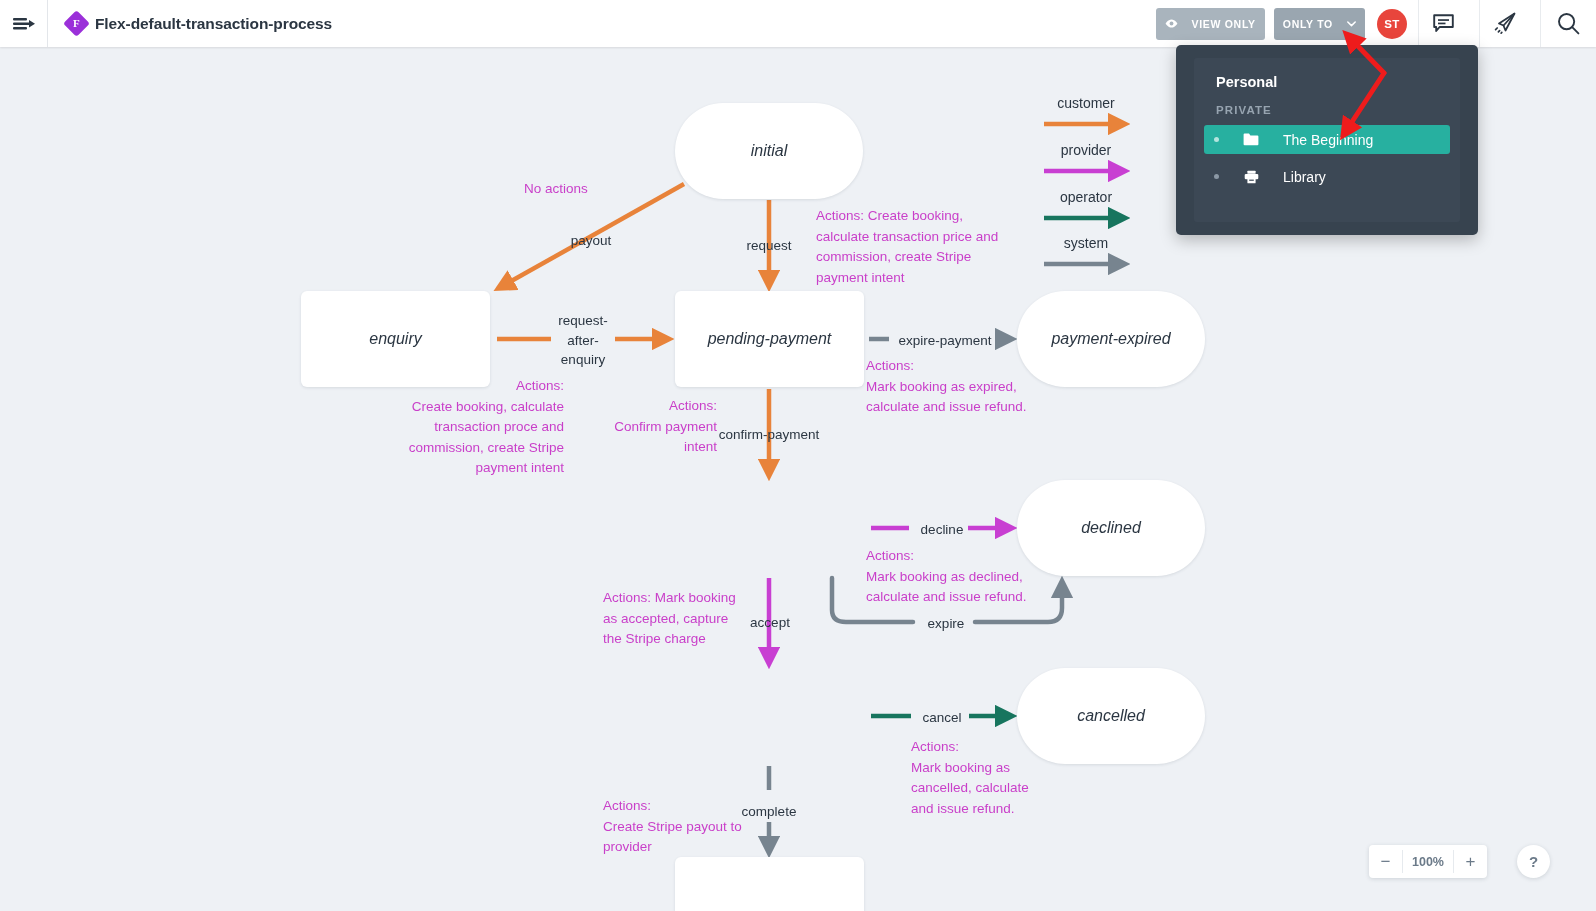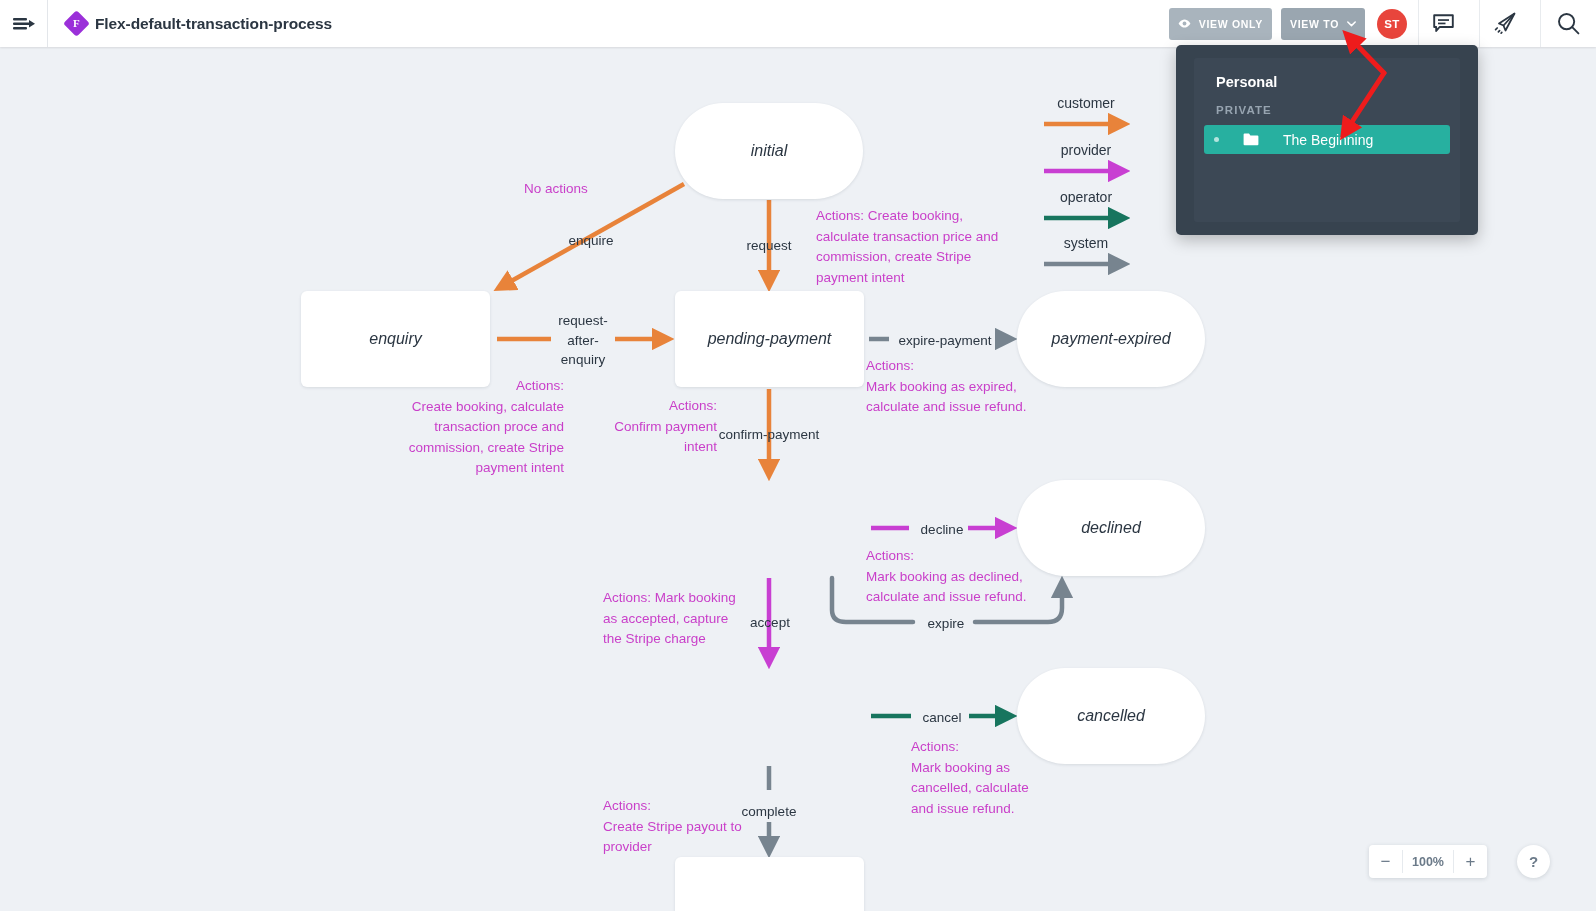--- a/index.html
+++ b/index.html
@@ -48,21 +48,21 @@
   }
   .tb-right {
     margin-left: auto; display: flex; align-items: center; height: 47px;
   }
   .pill-btn {
     background: #a9b4bd; color: #ffffff;
     border: none; border-radius: 3px;
     height: 21px; padding: 16px 9px;
     font-size: 10.5px; font-weight: 700; letter-spacing: 0.7px;
     font-family: "Liberation Sans", sans-serif;
-    display: flex; align-items: center; gap: 8px;
+    display: flex; align-items: center; gap: 14px;
     cursor: pointer;
   }
   .pill-btn.active { background: #9aa6b0; }
   .btn-gap { width: 9px; }
   .avatar {
     width: 30px; height: 30px; border-radius: 50%;
     background: #e8453c; color: #fff;
     display: flex; align-items: center; justify-content: center;
     font-size: 11.5px; font-weight: 700; letter-spacing: 0.3px;
     margin-left: 12px; cursor: pointer;
@@ -231,21 +231,21 @@
     <div class="node pill" style="left:1017px;top:433px;width:188px;height:96px;">
       <span class="node-label">declined</span>
     </div>
     <div class="node pill" style="left:1017px;top:621px;width:188px;height:96px;">
       <span class="node-label">cancelled</span>
     </div>
     <div class="node rect" style="left:675px;top:810px;width:189px;height:96px;">
       <span class="node-label"></span>
     </div>
 
-    <div class="edge-label" style="left:550px;top:184px;width:82px;">enquire</div>
+    <div class="edge-label" style="left:550px;top:184px;width:82px;">payout</div>
     <div class="edge-label" style="left:728px;top:189px;width:82px;">request</div>
     <div class="edge-label" style="left:542px;top:264px;width:82px;">request-
 after-
 enquiry</div>
     <div class="edge-label" style="left:890px;top:284px;width:110px;">expire-payment</div>
     <div class="edge-label" style="left:713px;top:378px;width:112px;">confirm-payment</div>
     <div class="edge-label" style="left:911px;top:473px;width:62px;">decline</div>
     <div class="edge-label" style="left:740px;top:566px;width:60px;">accept</div>
     <div class="edge-label" style="left:917px;top:567px;width:58px;">expire</div>
     <div class="edge-label" style="left:913px;top:661px;width:58px;">cancel</div>
@@ -308,21 +308,21 @@
     <div class="tb-right">
       <button class="pill-btn">
         <svg width="13" height="9" viewBox="0 0 13 9">
           <path d="M6.5,0.4 C2.8,0.4 0.6,4.5 0.6,4.5 C0.6,4.5 2.8,8.6 6.5,8.6 C10.2,8.6 12.4,4.5 12.4,4.5 C12.4,4.5 10.2,0.4 6.5,0.4 Z" fill="#ffffff"></path>
           <circle cx="6.5" cy="4.5" r="1.9" fill="#a9b4bd"></circle>
         </svg>
         <span>VIEW ONLY</span>
       </button>
       <div class="btn-gap"></div>
       <button class="pill-btn active">
-        <span>VIEW TO</span>
+        <span>ONLY TO</span>
         <svg width="9" height="6" viewBox="0 0 9 6">
           <path d="M0.8,1 L4.5,4.6 L8.2,1" fill="none" stroke="#ffffff" stroke-width="1.5" stroke-linecap="round" stroke-linejoin="round"></path>
         </svg>
       </button>
       <div class="avatar">
         <span>ST</span>
       </div>
       <div class="vsep"></div>
       <div class="icon-btn">
         <svg width="21" height="19" viewBox="0 0 21 19">
@@ -358,20 +358,32 @@
       <div class="dd-item selected">
         <span class="dd-bullet"></span>
         <span class="dd-icn">
           <svg width="16" height="13" viewBox="0 0 16 13">
             <path d="M0.6,1.6 A1,1 0 0 1 1.6,0.6 H6 L7.4,2.4 H14.4 A1,1 0 0 1 15.4,3.4 V11.2 A1,1 0 0 1 14.4,12.2 H1.6 A1,1 0 0 1 0.6,11.2 Z" fill="#ffffff"></path>
           </svg>
         </span>
         <span>The Beginning</span>
       </div>
       <div class="dd-spacer"></div>
+      <div class="dd-item">
+        <span class="dd-bullet"></span>
+        <span class="dd-icn">
+          <svg width="15" height="14" viewBox="0 0 15 14">
+            <rect x="3.4" y="0.7" width="8.2" height="3.1" rx="0.6" fill="#ffffff"></rect>
+            <rect x="0.7" y="3.9" width="13.6" height="5.4" rx="1.2" fill="#ffffff"></rect>
+            <rect x="3.4" y="8.4" width="8.2" height="4.9" rx="0.6" fill="#ffffff"></rect>
+            <rect x="5.2" y="9.6" width="4.6" height="1.2" fill="#3c4855"></rect>
+          </svg>
+        </span>
+        <span>Library</span>
+      </div>
     </div>
   </div>
 
   <svg class="red-anno" width="1596" height="911">
     <defs>
       <marker id="ah-red-a" markerWidth="4.6" markerHeight="4.6" refX="2.4" refY="2.3" orient="auto">
         <path d="M0,0 L4.6,2.3 L0,4.6 z" fill="#ee1c1c"></path>
       </marker>
       <marker id="ah-red-b" markerWidth="4.6" markerHeight="4.6" refX="2.4" refY="2.3" orient="auto">
         <path d="M0,0 L4.6,2.3 L0,4.6 z" fill="#ee1c1c"></path>

